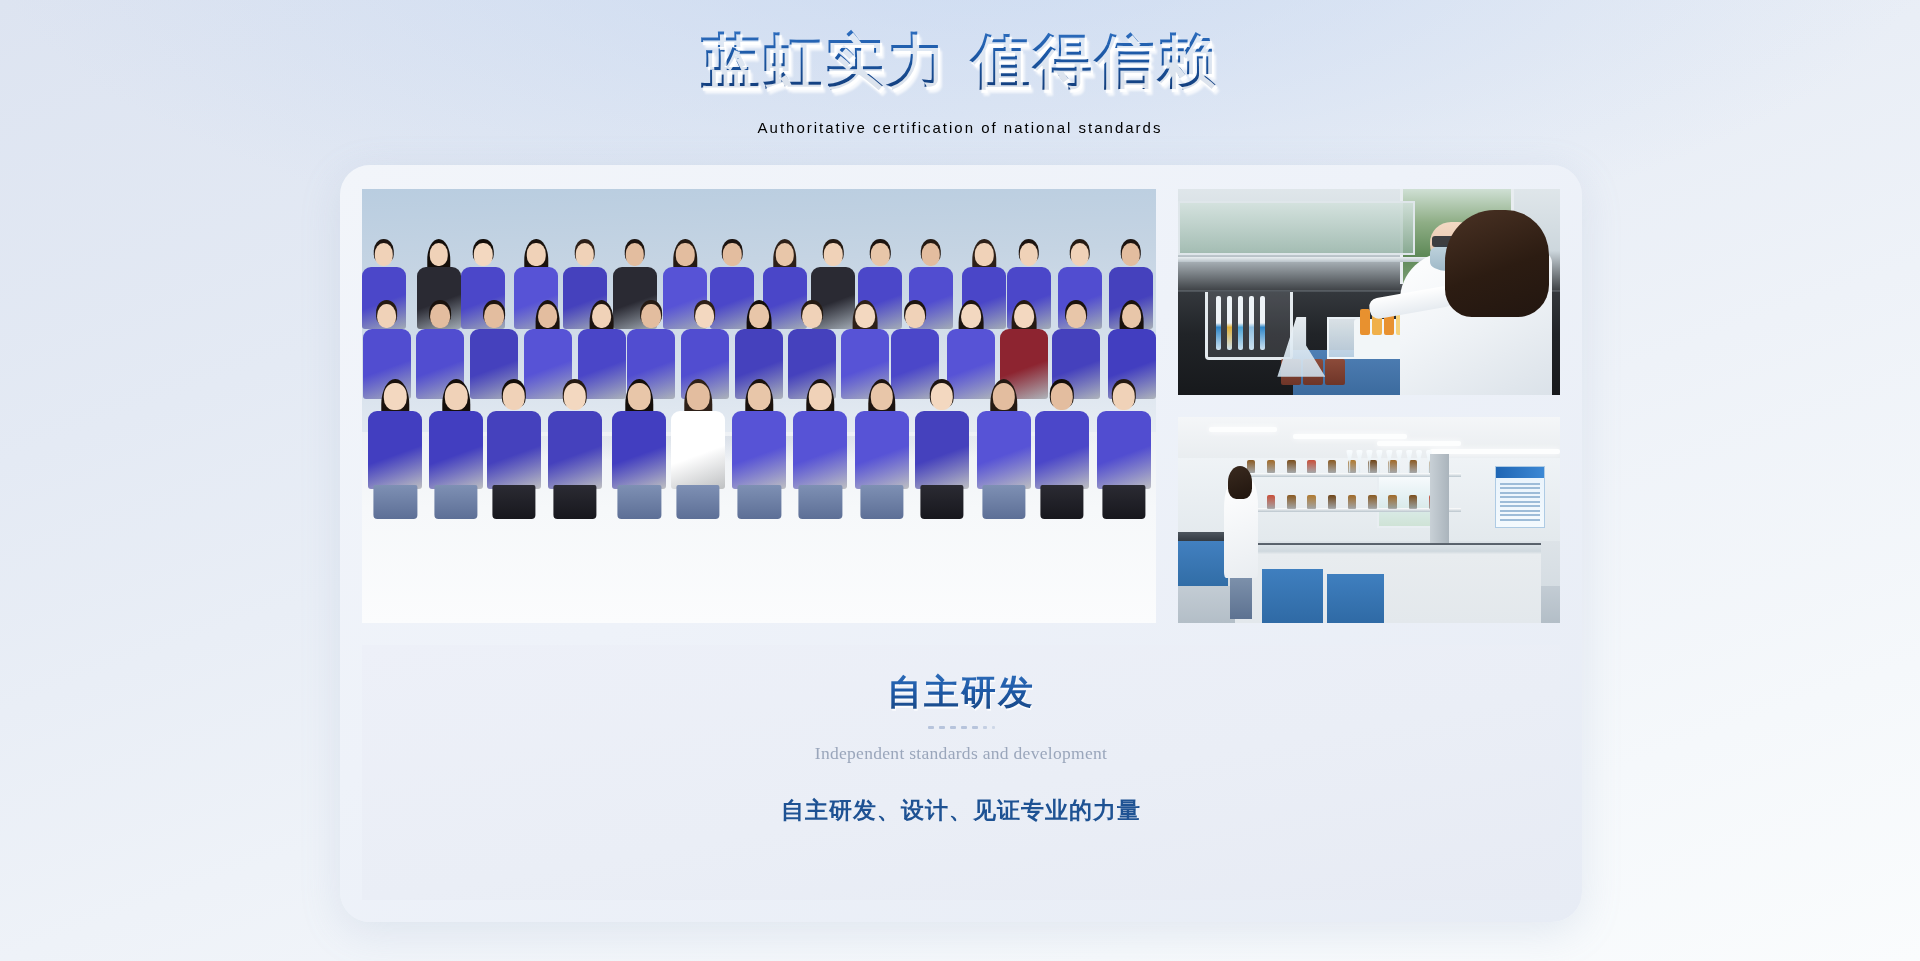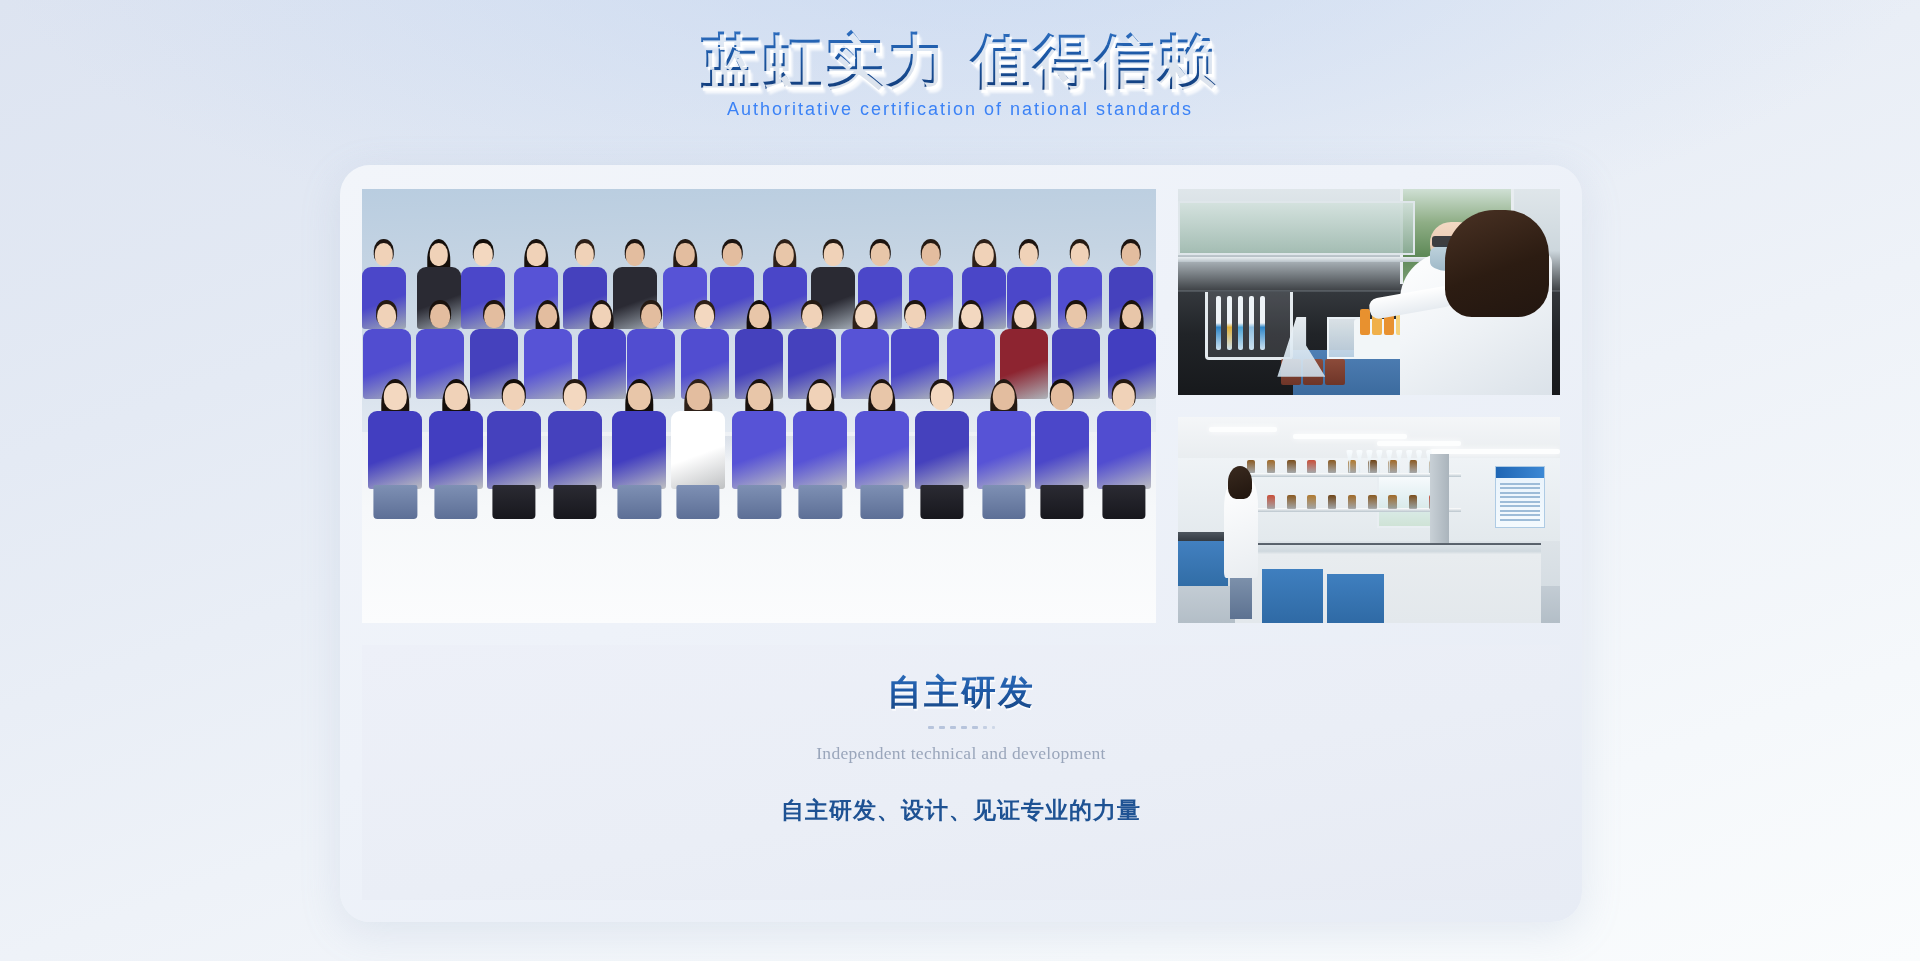--- a/index.html
+++ b/index.html
@@ -39,24 +39,24 @@
     color: transparent;
     -webkit-text-fill-color: transparent;
     text-shadow: 2px 3px 0 rgba(255,255,255,0.85);
     filter: drop-shadow(2px 3px 1px rgba(255,255,255,0.9));
     display: inline-block;
   }
 
   .title-gap { display: inline-block; width: 22px; }
 
   .sub-title {
-    margin-top: 5px;
-    font-size: 18px;
+    margin-top: 25px;
+    font-size: 15px;
     letter-spacing: 2.0px;
-    color: #3b82f6;
+    color: #000000;
     font-weight: 400;
     font-family: "Liberation Sans", "DejaVu Sans", sans-serif;
   }
 
   
   .panel {
     position: absolute;
     left: 340px;
     top: 165px;
     width: 1242px;
@@ -718,21 +718,21 @@
       <div class="card-title">自主研发</div>
       <div class="card-dots">
         <span></span>
           <span></span>
           <span></span>
           <span></span>
           <span></span>
           <span></span>
           <span></span>
       </div>
-      <div class="card-en">Independent technical and development</div>
+      <div class="card-en">Independent standards and development</div>
       <div class="card-desc">
         <span class="l">自主研发、设计、见证专业的力量</span>
       </div>
     </div>
 
 
   </div>
 </div>
 
 </body></html>

